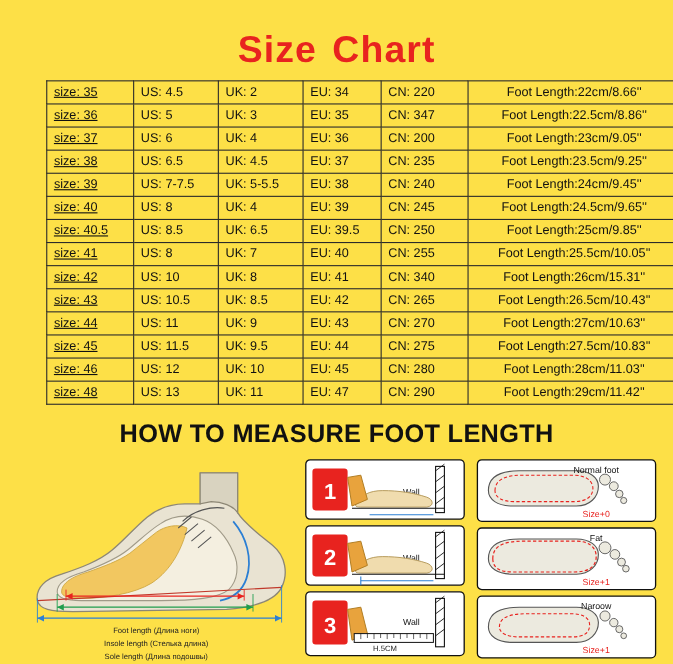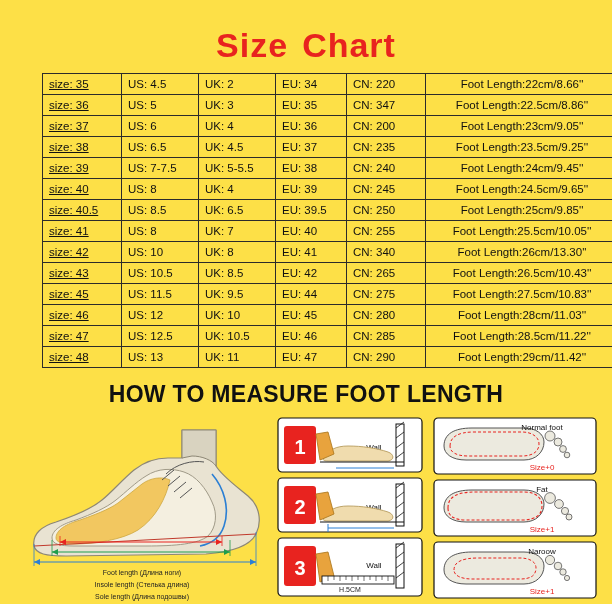--- a/index.html
+++ b/index.html
@@ -198,53 +198,53 @@
           <td class="c-eu">EU: 40</td>
           <td class="c-cn">CN: 255</td>
           <td class="c-len">Foot Length:25.5cm/10.05''</td>
         </tr>
         <tr>
           <td class="c-size">size: 42</td>
           <td class="c-us">US: 10</td>
           <td class="c-uk">UK: 8</td>
           <td class="c-eu">EU: 41</td>
           <td class="c-cn">CN: 340</td>
-          <td class="c-len">Foot Length:26cm/13.30''</td>
+          <td class="c-len">Foot Length:26cm/15.31''</td>
         </tr>
         <tr>
           <td class="c-size">size: 43</td>
           <td class="c-us">US: 10.5</td>
           <td class="c-uk">UK: 8.5</td>
           <td class="c-eu">EU: 42</td>
           <td class="c-cn">CN: 265</td>
           <td class="c-len">Foot Length:26.5cm/10.43''</td>
         </tr>
         <tr>
+          <td class="c-size">size: 44</td>
+          <td class="c-us">US: 11</td>
+          <td class="c-uk">UK: 9</td>
+          <td class="c-eu">EU: 43</td>
+          <td class="c-cn">CN: 270</td>
+          <td class="c-len">Foot Length:27cm/10.63''</td>
+        </tr>
+        <tr>
           <td class="c-size">size: 45</td>
           <td class="c-us">US: 11.5</td>
           <td class="c-uk">UK: 9.5</td>
           <td class="c-eu">EU: 44</td>
           <td class="c-cn">CN: 275</td>
           <td class="c-len">Foot Length:27.5cm/10.83''</td>
         </tr>
         <tr>
           <td class="c-size">size: 46</td>
           <td class="c-us">US: 12</td>
           <td class="c-uk">UK: 10</td>
           <td class="c-eu">EU: 45</td>
           <td class="c-cn">CN: 280</td>
           <td class="c-len">Foot Length:28cm/11.03''</td>
-        </tr>
-        <tr>
-          <td class="c-size">size: 47</td>
-          <td class="c-us">US: 12.5</td>
-          <td class="c-uk">UK: 10.5</td>
-          <td class="c-eu">EU: 46</td>
-          <td class="c-cn">CN: 285</td>
-          <td class="c-len">Foot Length:28.5cm/11.22''</td>
         </tr>
         <tr>
           <td class="c-size">size: 48</td>
           <td class="c-us">US: 13</td>
           <td class="c-uk">UK: 11</td>
           <td class="c-eu">EU: 47</td>
           <td class="c-cn">CN: 290</td>
           <td class="c-len">Foot Length:29cm/11.42''</td>
         </tr>
       </tbody>

